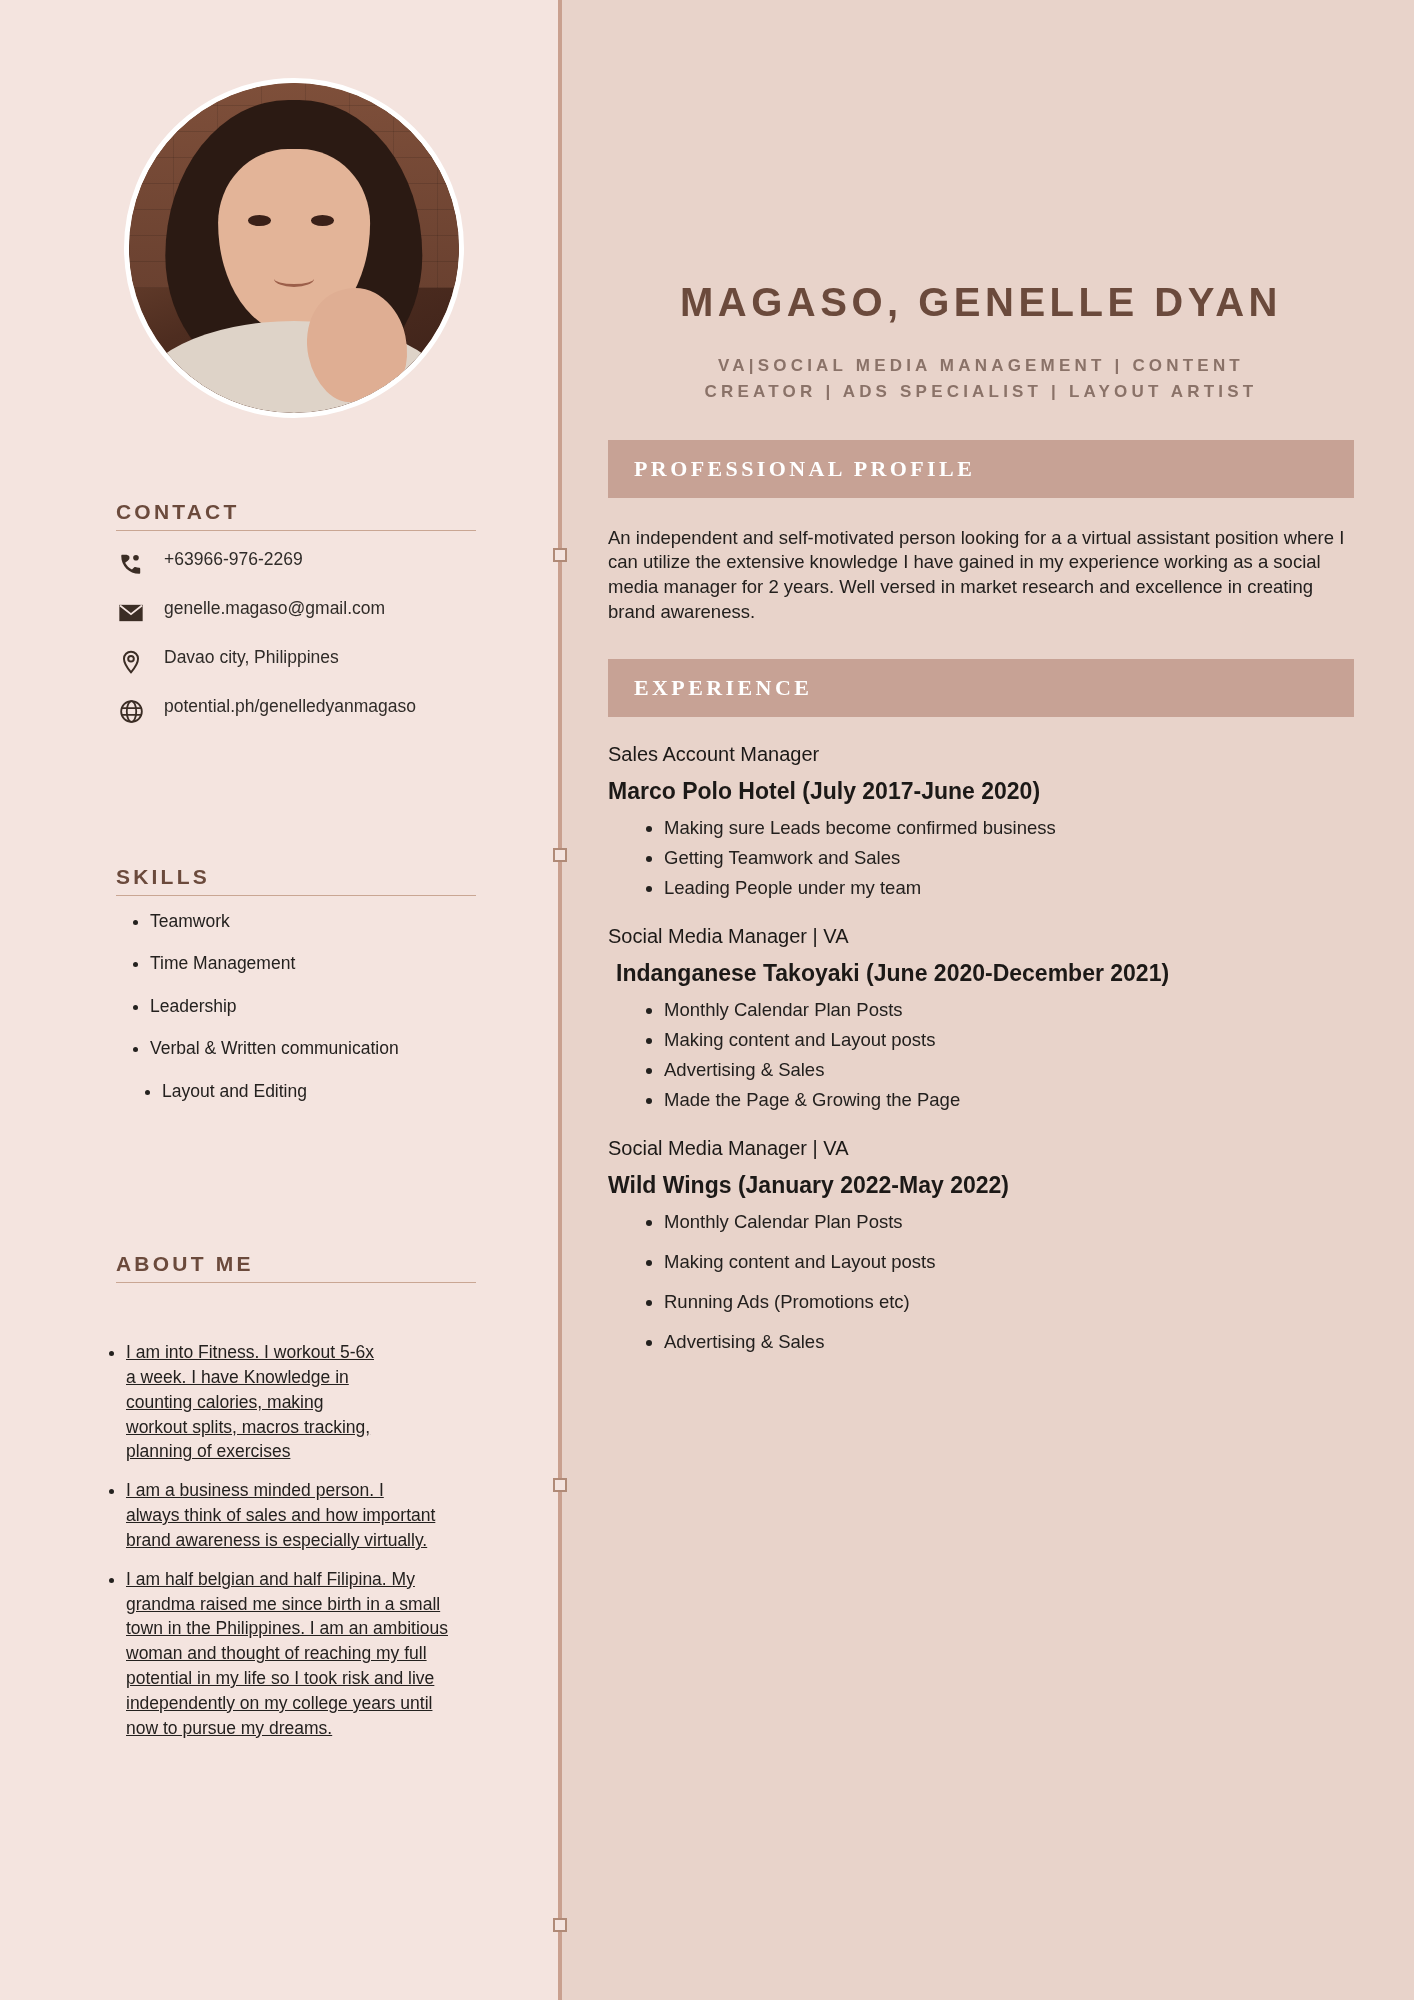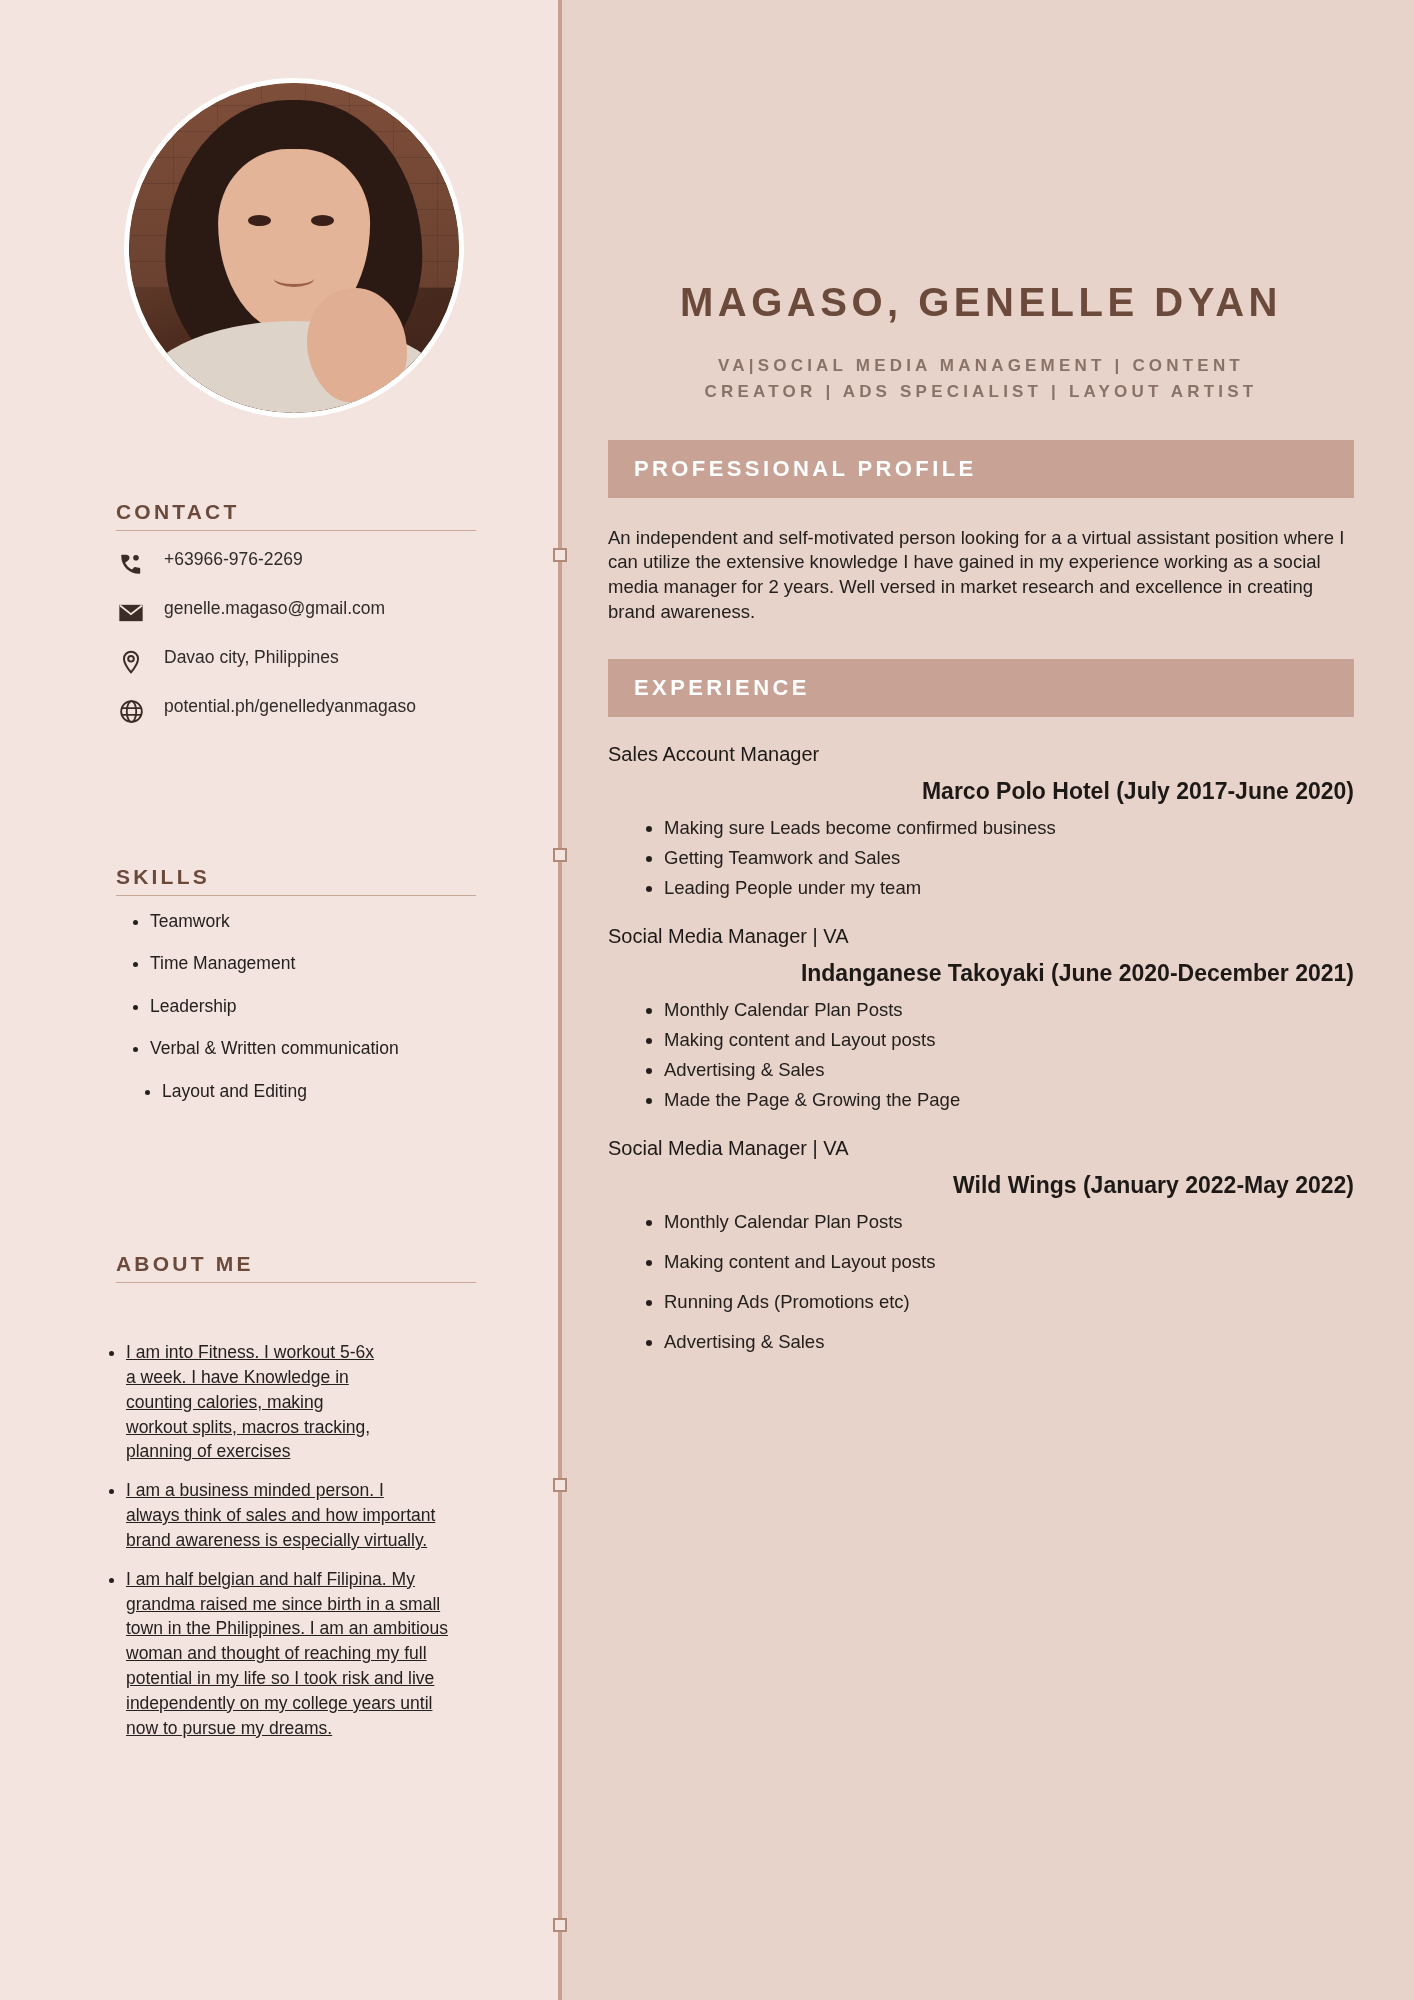--- a/index.html
+++ b/index.html
@@ -180,40 +180,40 @@
     width: 640px;
   }
   .band {
     background: #c7a295;
     color: #ffffff;
     font-size: 22px;
     letter-spacing: 3.4px;
     font-weight: bold;
     padding: 16px 26px;
     margin-top: 34px;
+    font-family: Liberation Serif, serif;
   }
   .profile-text {
     color: #23201e;
     font-size: 18.5px;
     line-height: 1.34;
     margin: 28px 0 0 0;
     padding-right: 6px;
   }
   .job-title {
     color: #1c1917;
     font-size: 20px;
     font-weight: normal;
     margin: 26px 0 0 0;
   }
   .job-org {
     color: #1c1917;
     font-size: 23px;
     font-weight: bold;
     margin: 12px 0 0 0;
-    text-align: right;
   }
   .job-org.indent { padding-left: 8px; }
   ul.duties {
     margin: 12px 0 0 0;
     padding-left: 56px;
     color: #23201e;
     font-size: 18.5px;
   }
   ul.duties li { margin-bottom: 8px; }
   ul.duties.spaced li { margin-bottom: 18px; }

